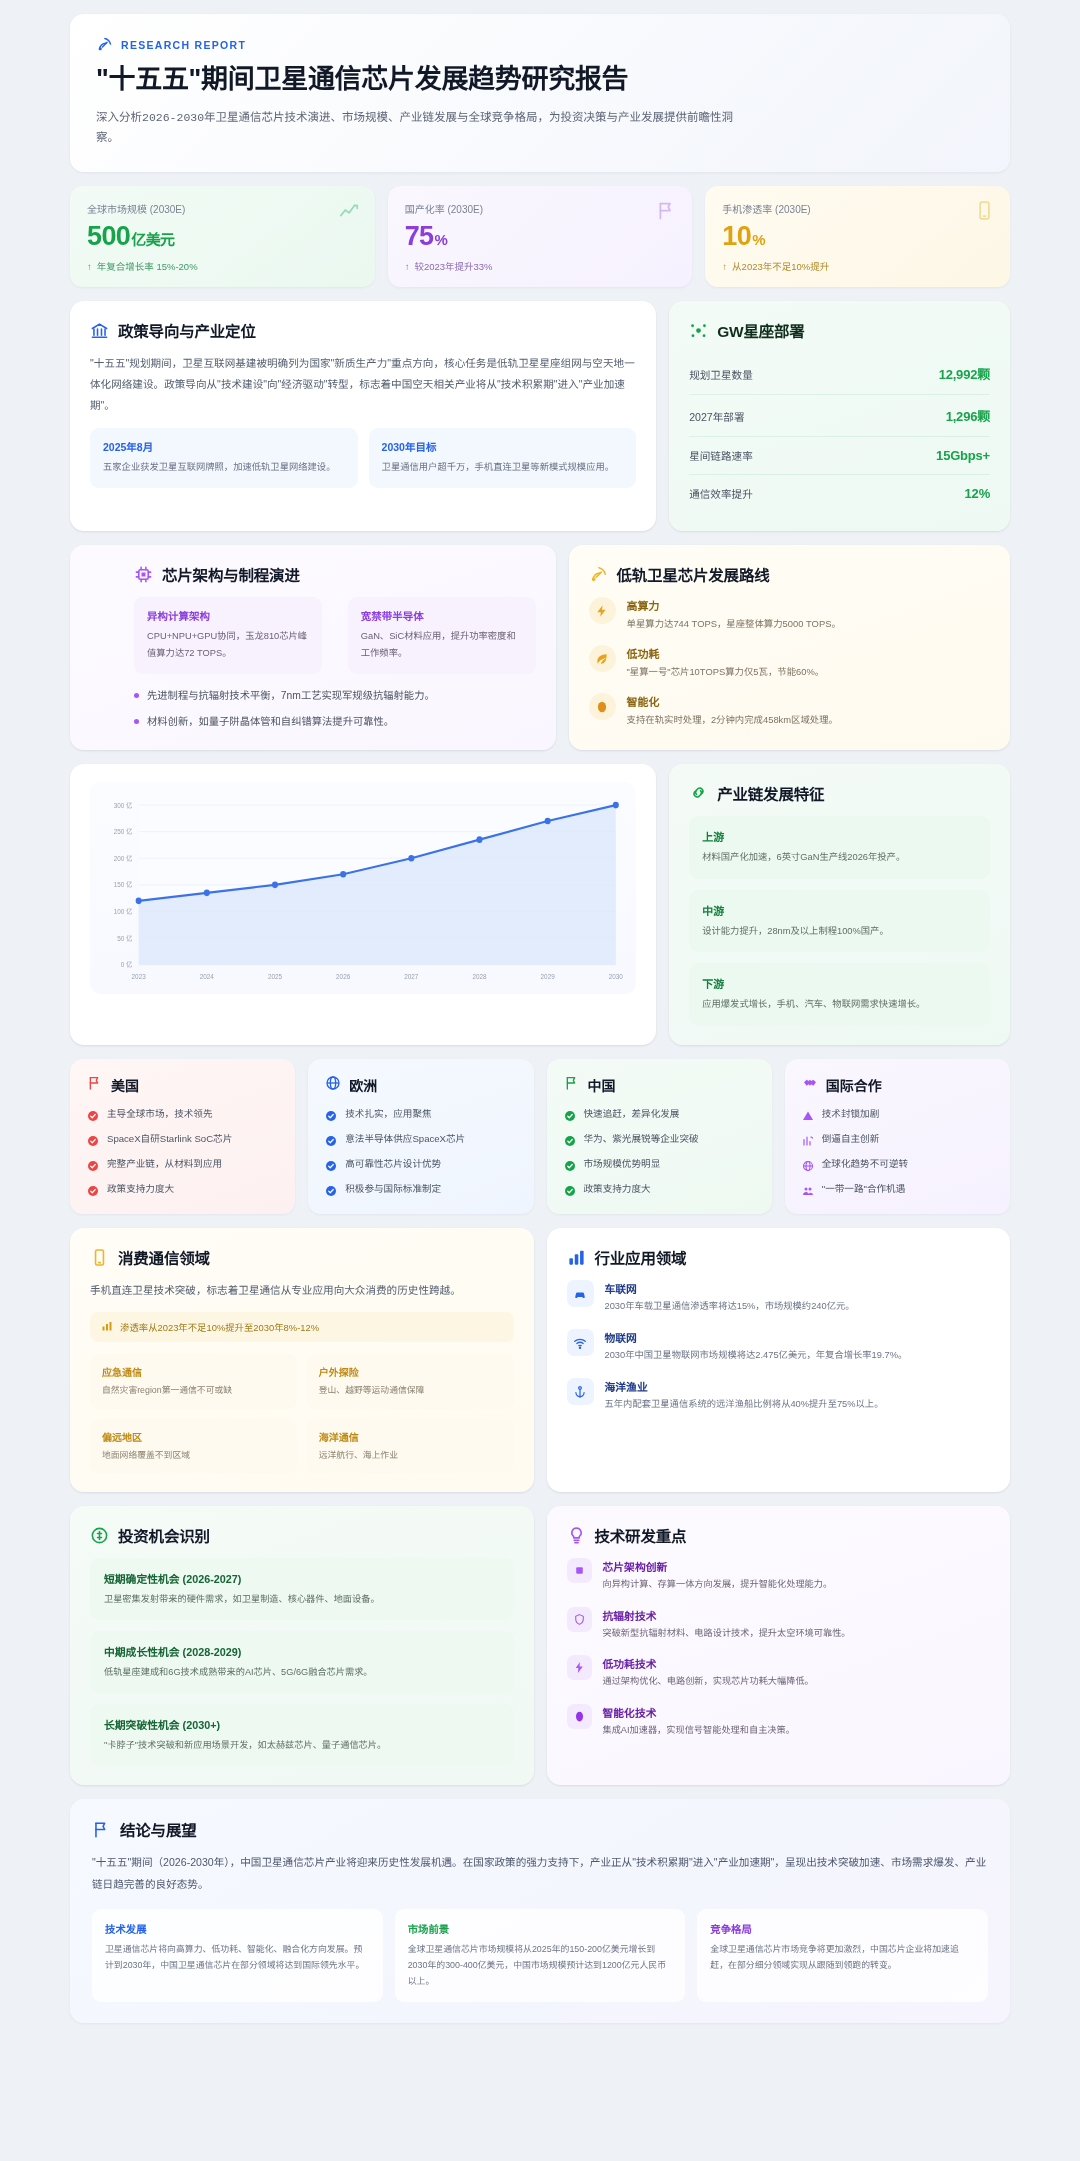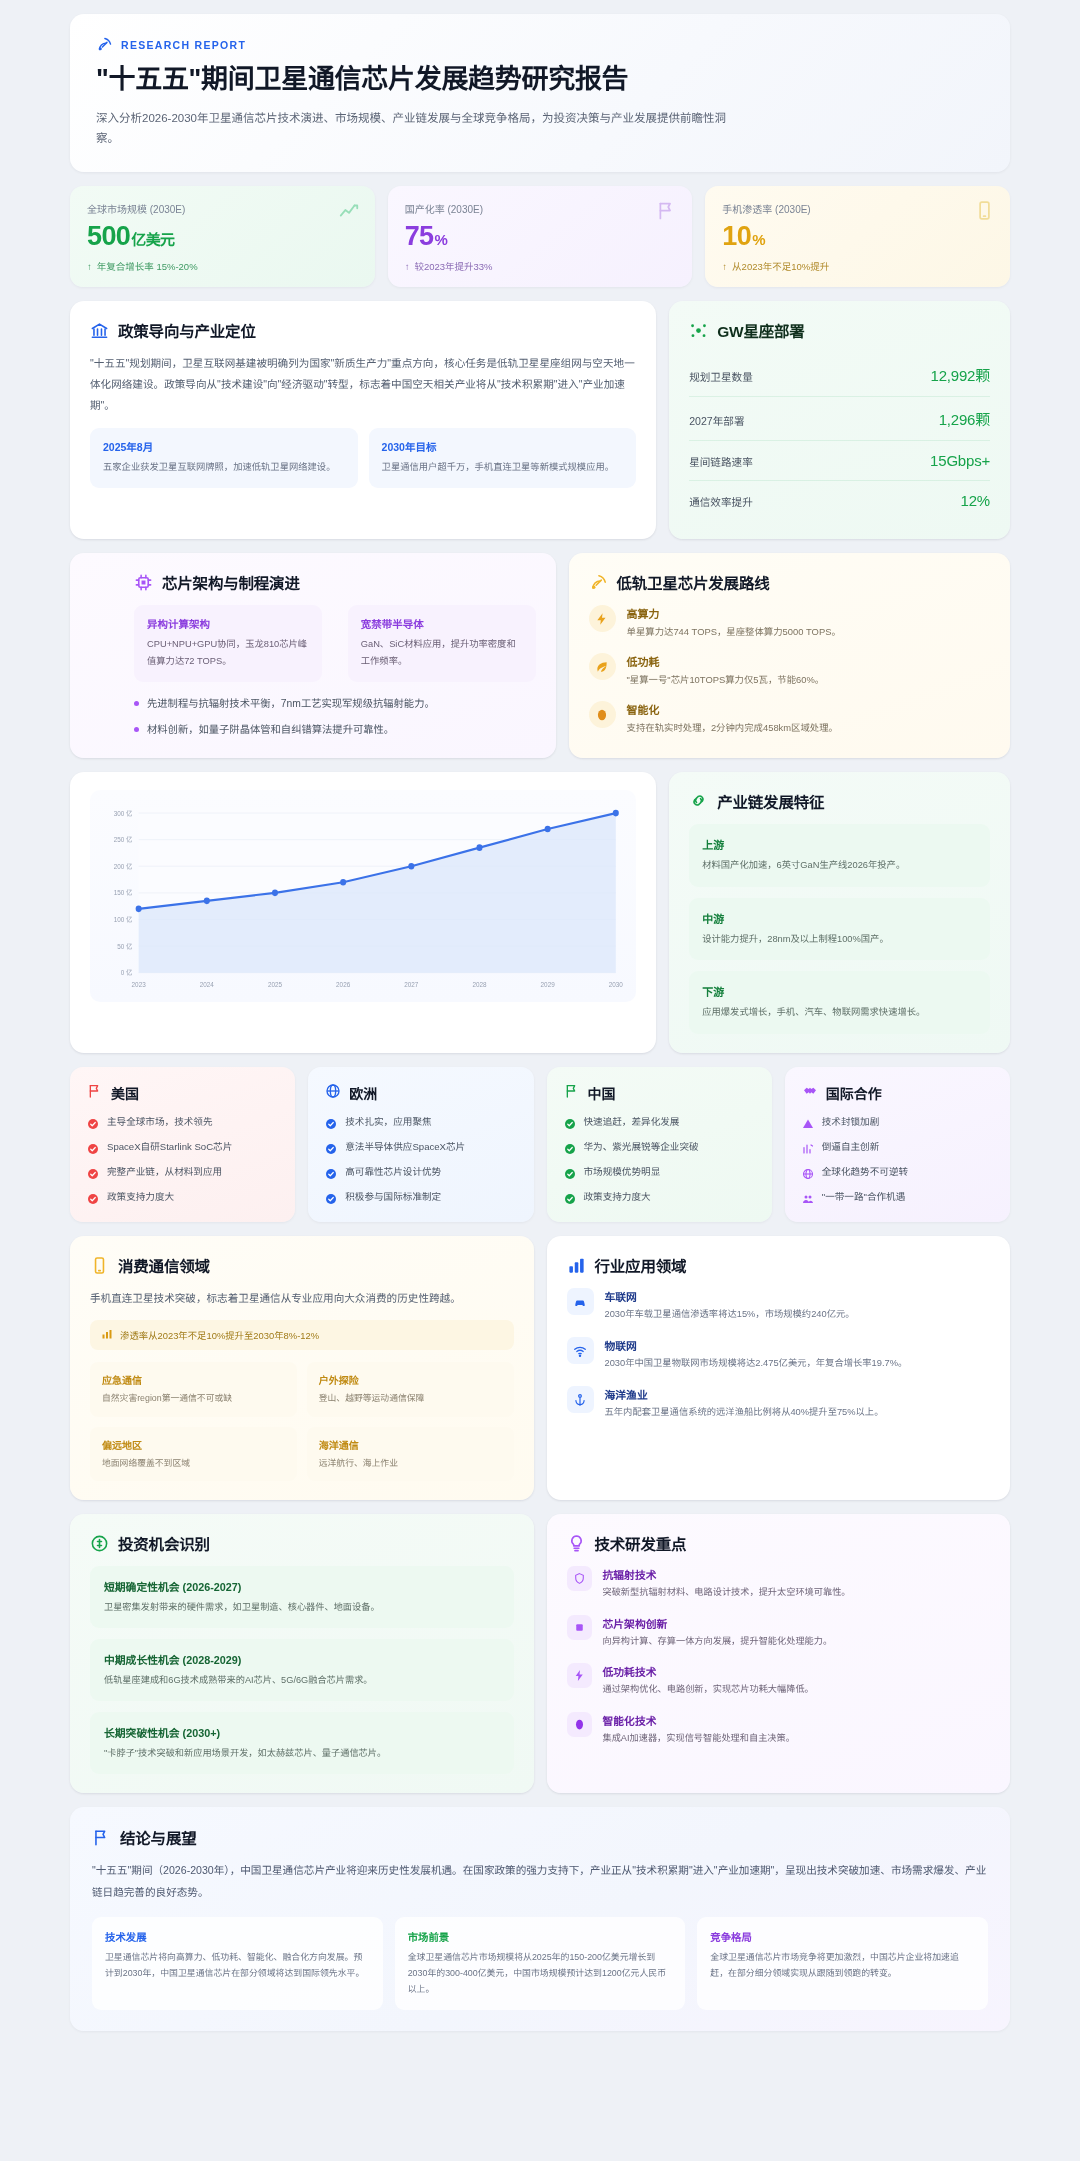--- a/index.html
+++ b/index.html
@@ -34,21 +34,21 @@
   .badge-row { display: flex; align-items: center; gap: 8px; margin-bottom: 10px; }
   .badge-row .b-ico { width: 17px; height: 17px; display: block; }
   .badge-row .b-txt {
     font-size: 10.5px; font-weight: 700; letter-spacing: 1.3px; color: #2563eb;
   }
   .hero h1 {
     font-size: 27px; line-height: 1.25; font-weight: 700; color: #111827;
     letter-spacing: -0.3px; margin-bottom: 11px;
   }
   .hero p.sub {
-    font-size: 11.5px; line-height: 1.75; color: #5b6475; max-width: 640px;
+    font-size: 11.5px; line-height: 1.75; color: #5b6475; max-width: 640px; font-family: Liberation Mono, monospace;
   }
 
   
   .stats { display: flex; gap: 13px; margin-bottom: 14px; }
   .stat {
     flex: 1 1 0; border-radius: 13px; padding: 15px 17px 14px 17px;
     position: relative; overflow: hidden;
     box-shadow: 0 1px 3px rgba(16,24,40,.05);
   }
   .stat.green  { background: linear-gradient(140deg,#f2fbf5 0%,#eaf8f0 100%); }
@@ -89,21 +89,21 @@
   
   .gw { background: linear-gradient(160deg,#f3fbf6 0%,#eef9f3 100%); }
   .gw .sec-head h2 { color: #0f2f1c; }
   .gw-list { margin-top: 3px; }
   .gw-item {
     display: flex; justify-content: space-between; align-items: baseline;
     padding: 11px 0; border-bottom: 1px solid rgba(22,163,74,.10);
   }
   .gw-item:last-child { border-bottom: none; }
   .gw-item .k { font-size: 10.6px; color: #4b5563; }
-  .gw-item .v { font-size: 15px; font-weight: 400; color: #16a34a; letter-spacing: -0.2px; }
+  .gw-item .v { font-size: 13px; font-weight: 700; color: #16a34a; letter-spacing: -0.2px; }
 
   
   .chip { background: linear-gradient(160deg,#fdfaff 0%,#faf6ff 100%); padding-left: 44px; }
   .pbox-row { display: flex; gap: 26px; margin-bottom: 13px; }
   .pbox { flex: 1 1 0; background: #f8f2fe; border-radius: 9px; padding: 11px 13px 12px 13px; }
   .pbox .pt { font-size: 10.5px; font-weight: 700; color: #8b3dde; margin-bottom: 5px; }
   .pbox .pd { font-size: 9.3px; line-height: 1.8; color: #6b6076; }
   .bullets { margin-top: 4px; }
   .bullet { display: flex; gap: 8px; align-items: flex-start; margin-bottom: 9px; }
   .bullet:last-child { margin-bottom: 0; }
@@ -808,38 +808,38 @@
                 <path d="M9 18h6"></path>
                 <path d="M10 21h4"></path>
                 <path d="M12 2.5a6 6 0 0 0-3.5 10.8V15h7v-1.7A6 6 0 0 0 12 2.5z"></path>
               </svg>
           </span>
           <h2>技术研发重点</h2>
         </div>
         <div>
           <div class="rnd-item">
             <span class="rnd-ico">
+              <svg viewBox="0 0 24 24" width="13" height="13" fill="#a855f7">
+                  <rect x="6" y="6" width="12" height="12" rx="2"></rect>
+                </svg>
+            </span>
+            <span>
+              <div class="rt2">芯片架构创新</div>
+              <div class="rd2">向异构计算、存算一体方向发展，提升智能化处理能力。</div>
+            </span>
+          </div>
+          <div class="rnd-item">
+            <span class="rnd-ico">
               <svg viewBox="0 0 24 24" width="13" height="13" fill="none" stroke="#a855f7" stroke-width="2">
                   <path d="M12 3l7 3v5c0 4.5-3 8.2-7 10-4-1.8-7-5.5-7-10V6z"></path>
                 </svg>
             </span>
             <span>
               <div class="rt2">抗辐射技术</div>
               <div class="rd2">突破新型抗辐射材料、电路设计技术，提升太空环境可靠性。</div>
-            </span>
-          </div>
-          <div class="rnd-item">
-            <span class="rnd-ico">
-              <svg viewBox="0 0 24 24" width="13" height="13" fill="#a855f7">
-                  <rect x="6" y="6" width="12" height="12" rx="2"></rect>
-                </svg>
-            </span>
-            <span>
-              <div class="rt2">芯片架构创新</div>
-              <div class="rd2">向异构计算、存算一体方向发展，提升智能化处理能力。</div>
             </span>
           </div>
           <div class="rnd-item">
             <span class="rnd-ico">
               <svg viewBox="0 0 24 24" width="13" height="13" fill="#a855f7">
                   <path d="M13 2 5 13h5l-1 9 9-12h-6z"></path>
                 </svg>
             </span>
             <span>
               <div class="rt2">低功耗技术</div>

